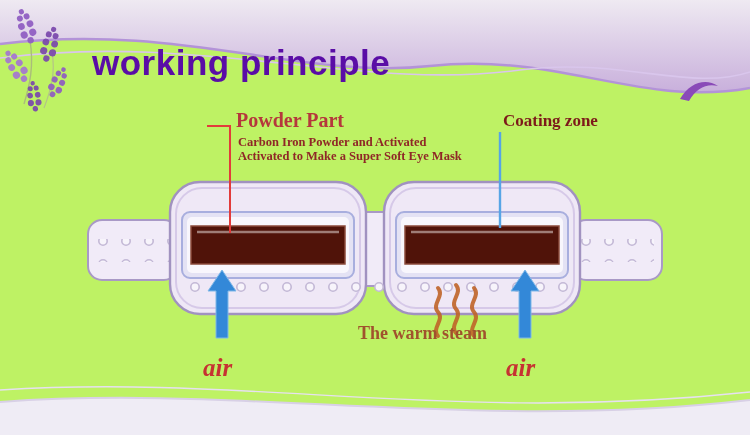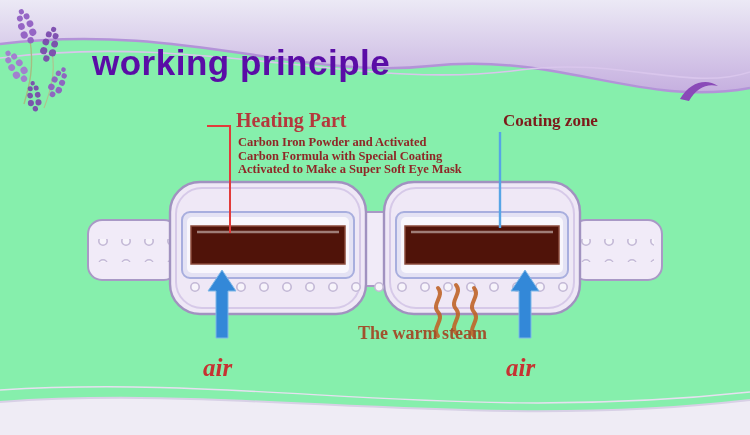--- a/index.html
+++ b/index.html
@@ -1,18 +1,18 @@
 <!DOCTYPE html>
 <html style="--title-purple: #5a0da6; --label-red: #b5373c; --desc-red: #8f2727; --vadose-red: #7d1a1a; --steam-text-brown: #a0522d; --air-red: #c63232; --caption-red: #992235; --arrow-blue: #3388d8; --steam-orange: #bf6428; --leader-red: #e23b3b; --leader-blue: #56a5e6;"><head>
 <meta charset="utf-8">
 <style>
   html,body { margin:0; padding:0; background:#fff; }
   .stage {
     position:relative; width:750px; height:435px; overflow:hidden;
-    background:#86efac; font-family:"Liberation Serif", serif;
+    background:#bef264; font-family:"Liberation Serif", serif;
   }
   svg.layer { position:absolute; left:0; top:0; width:750px; height:435px; }
 
   .title {
     position:absolute; left:92px; top:44px; margin:0;
     font-family:"Liberation Sans", sans-serif; font-weight:700;
     font-size:35px; line-height:1.1; letter-spacing:.5px;
     color:var(--title-purple, #5a0da6);
   }
 
@@ -128,24 +128,23 @@
       <path class="steam" d="M456,285 c7,8 -7,16 0,24 c7,8 -7,16 0,24"></path>
       <path class="steam" d="M474,288 c7,8 -7,16 0,24 c7,8 -7,16 0,24"></path>
     </g>
 
     <path class="leader-red" d="M207,126 H230 V233"></path>
     <path class="leader-blue" d="M500,132 V228"></path>
   </svg>
 
   <h1 class="title">working principle</h1>
 
-  <div class="lbl heating-label">Heating Part</div>
+  <div class="lbl heating-label">Powder Part</div>
   <div class="lbl heating-desc">
     <div>Carbon Iron Powder and Activated</div>
-    <div>Carbon Formula with Special Coating</div>
     <div>Activated to Make a Super Soft Eye Mask</div>
   </div>
 
   <div class="lbl vadose">Coating zone</div>
   <div class="lbl steam-lbl">The warm steam</div>
   <div class="lbl air air-left">air</div>
   <div class="lbl air air-right">air</div>
 
 </div>
 

